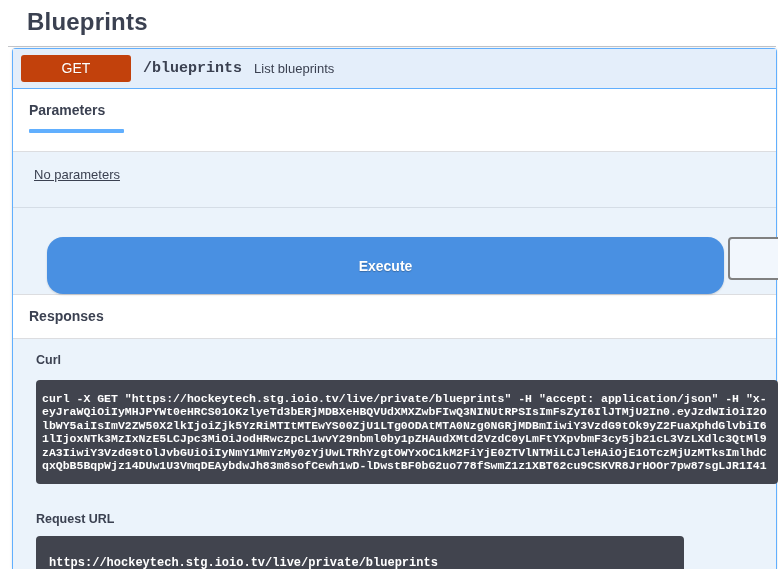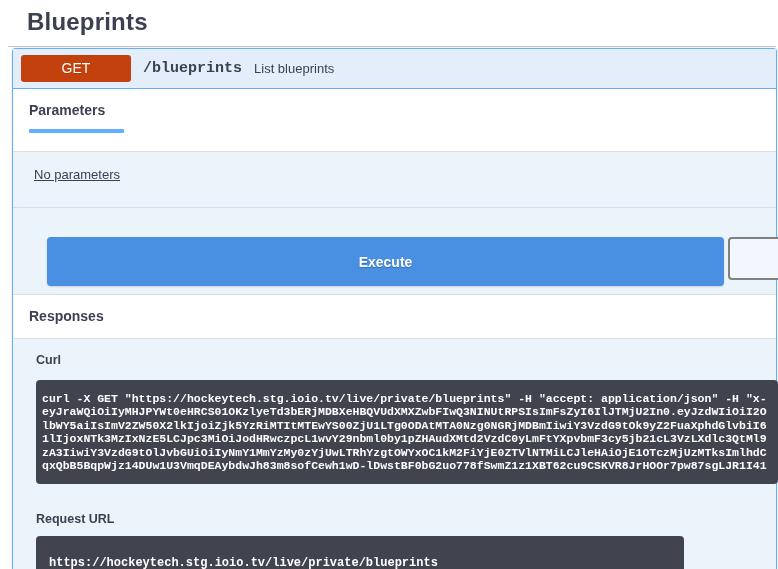--- a/index.html
+++ b/index.html
@@ -34,22 +34,22 @@
   .tab-strip { background:#fff; padding:12px 0 0 16px; height:63px; border-bottom:1px solid rgba(59,65,81,.18); }
   .tab-strip .tab-label { font-size:14px; font-weight:bold; color:#3b4151; }
   .tab-underline { width:95px; height:4px; background:#61affe; margin-top:10px; border-radius:1px; }
 
   .params-body { height:56px; padding:15px 0 0 21px; font-size:13px; color:#3b4151;
     border-bottom:1px solid rgba(59,65,81,.12);text-decoration:underline; }
 
   
   .execute-row { position:relative; height:86px; }
   .btn-execute {
-    position:absolute; left:34px; top:29px; width:677px; height:49px;
-    background:#4990e2; border:none; border-radius:4px; color:#fff;
+    position:absolute; left:34px; top:29px; width:677px; height:57px;
+    background:#4990e2; border:none; border-radius:16px; color:#fff;
     font-size:14px; font-weight:bold; font-family:"Liberation Sans",sans-serif;
     text-shadow:0 1px 1px rgba(0,0,0,.25); box-shadow:0 1px 2px rgba(0,0,0,.15); cursor:pointer;
   }
   .btn-clear {
     position:absolute; left:715px; top:29px; width:60px; height:43px;
     background:#f2f7fd; border:2px solid #808080; border-radius:4px; cursor:pointer;
   }
 
   
   .responses-strip { background:#fff; border-top:1px solid rgba(59,65,81,.18);

